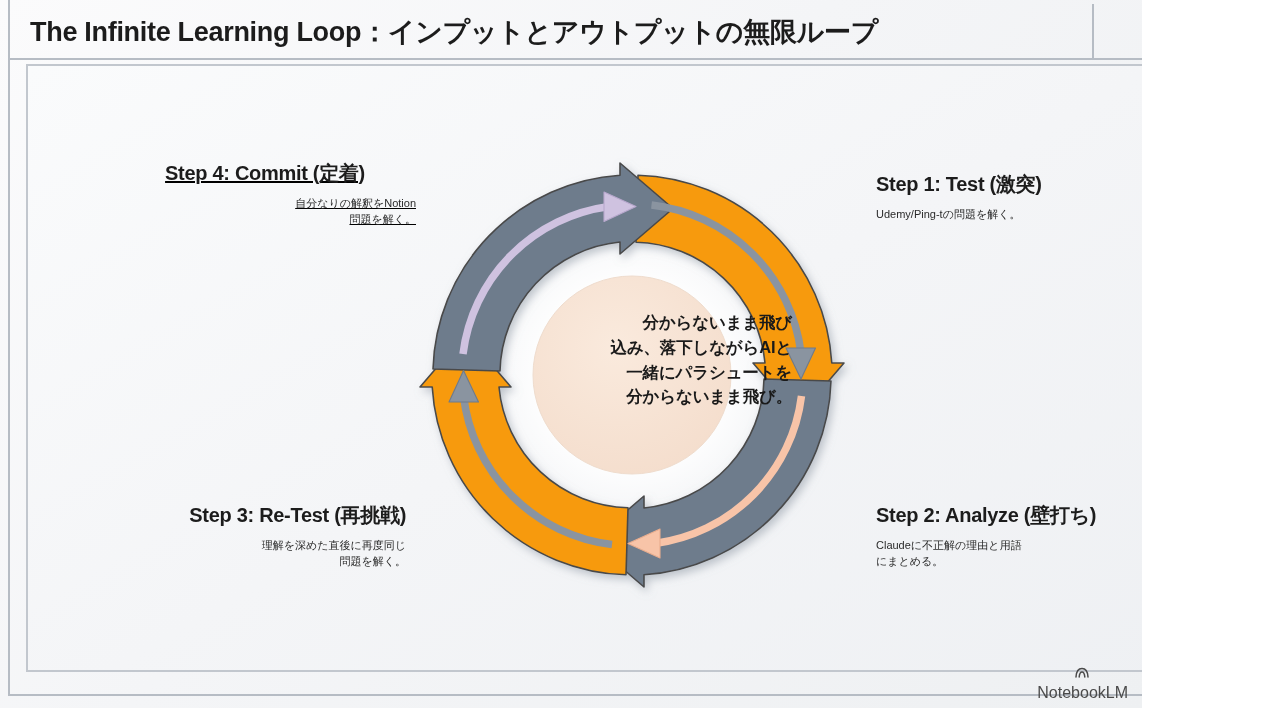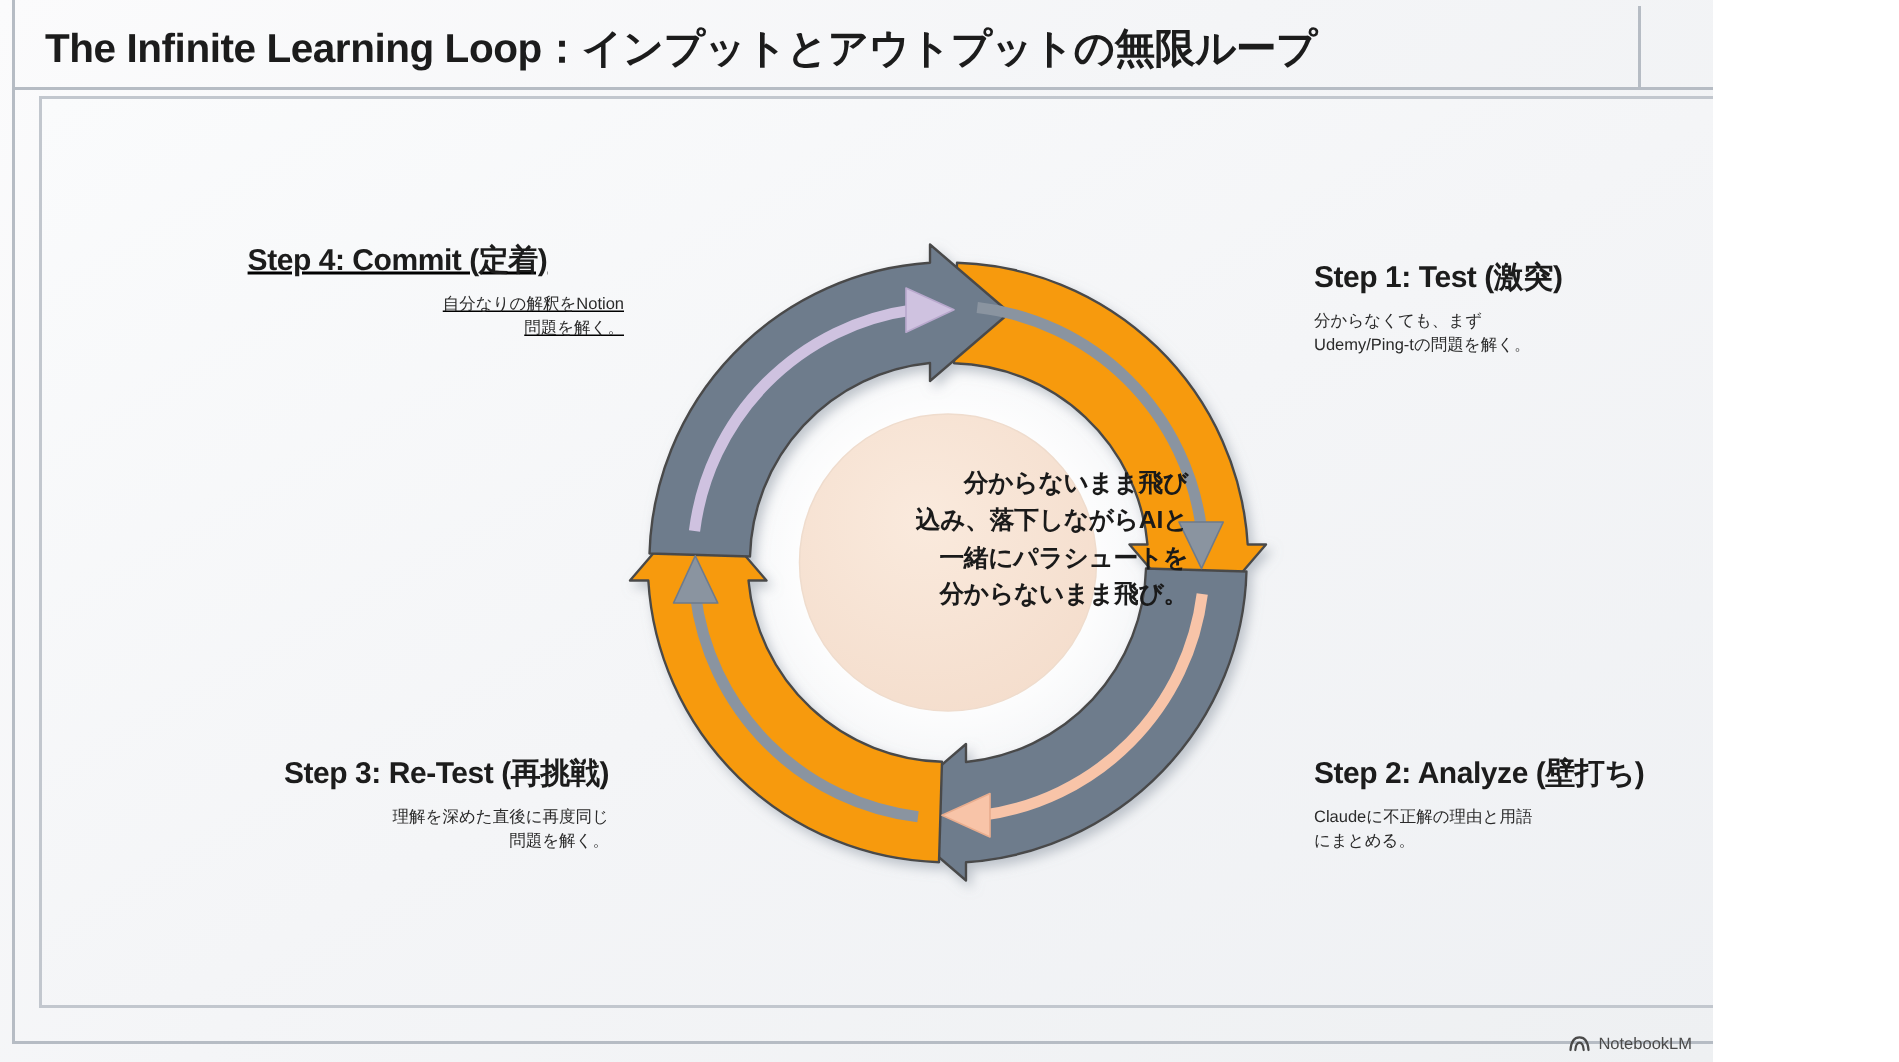--- a/index.html
+++ b/index.html
@@ -124,21 +124,22 @@
 
   
   .watermark {
     position: absolute;
     right: 14px;
     bottom: 6px;
     display: flex;
     align-items: center;
     gap: 5px;
     color: #4a4a4a;
-    font-size: 11px;
+    font-size: 16px;
+    flex-direction: column;
   }
   .watermark svg { display: block; }
 </style>
 </head>
 <body>
 
 <div id="slide">
 
   <div class="outer-frame"></div>
   <div class="header-band"></div>
@@ -224,21 +225,20 @@
   <div class="center-text">
     <div>分からないまま飛び</div>
     <div>込み、落下しながらAIと</div>
     <div>一緒にパラシュートを</div>
     <div>分からないまま飛び。</div>
   </div>
 
   <div class="step step-1">
     <div class="step-title">Step 1: Test (激突)</div>
     <div class="step-desc">
-      <div>分からなくても、まず</div>
       <div>Udemy/Ping-tの問題を解く。</div>
     </div>
   </div>
 
   <div class="step step-2">
     <div class="step-title">Step 2: Analyze (壁打ち)</div>
     <div class="step-desc">
       <div>Claudeに不正解の理由と用語</div>
       <div>にまとめる。</div>
     </div>

